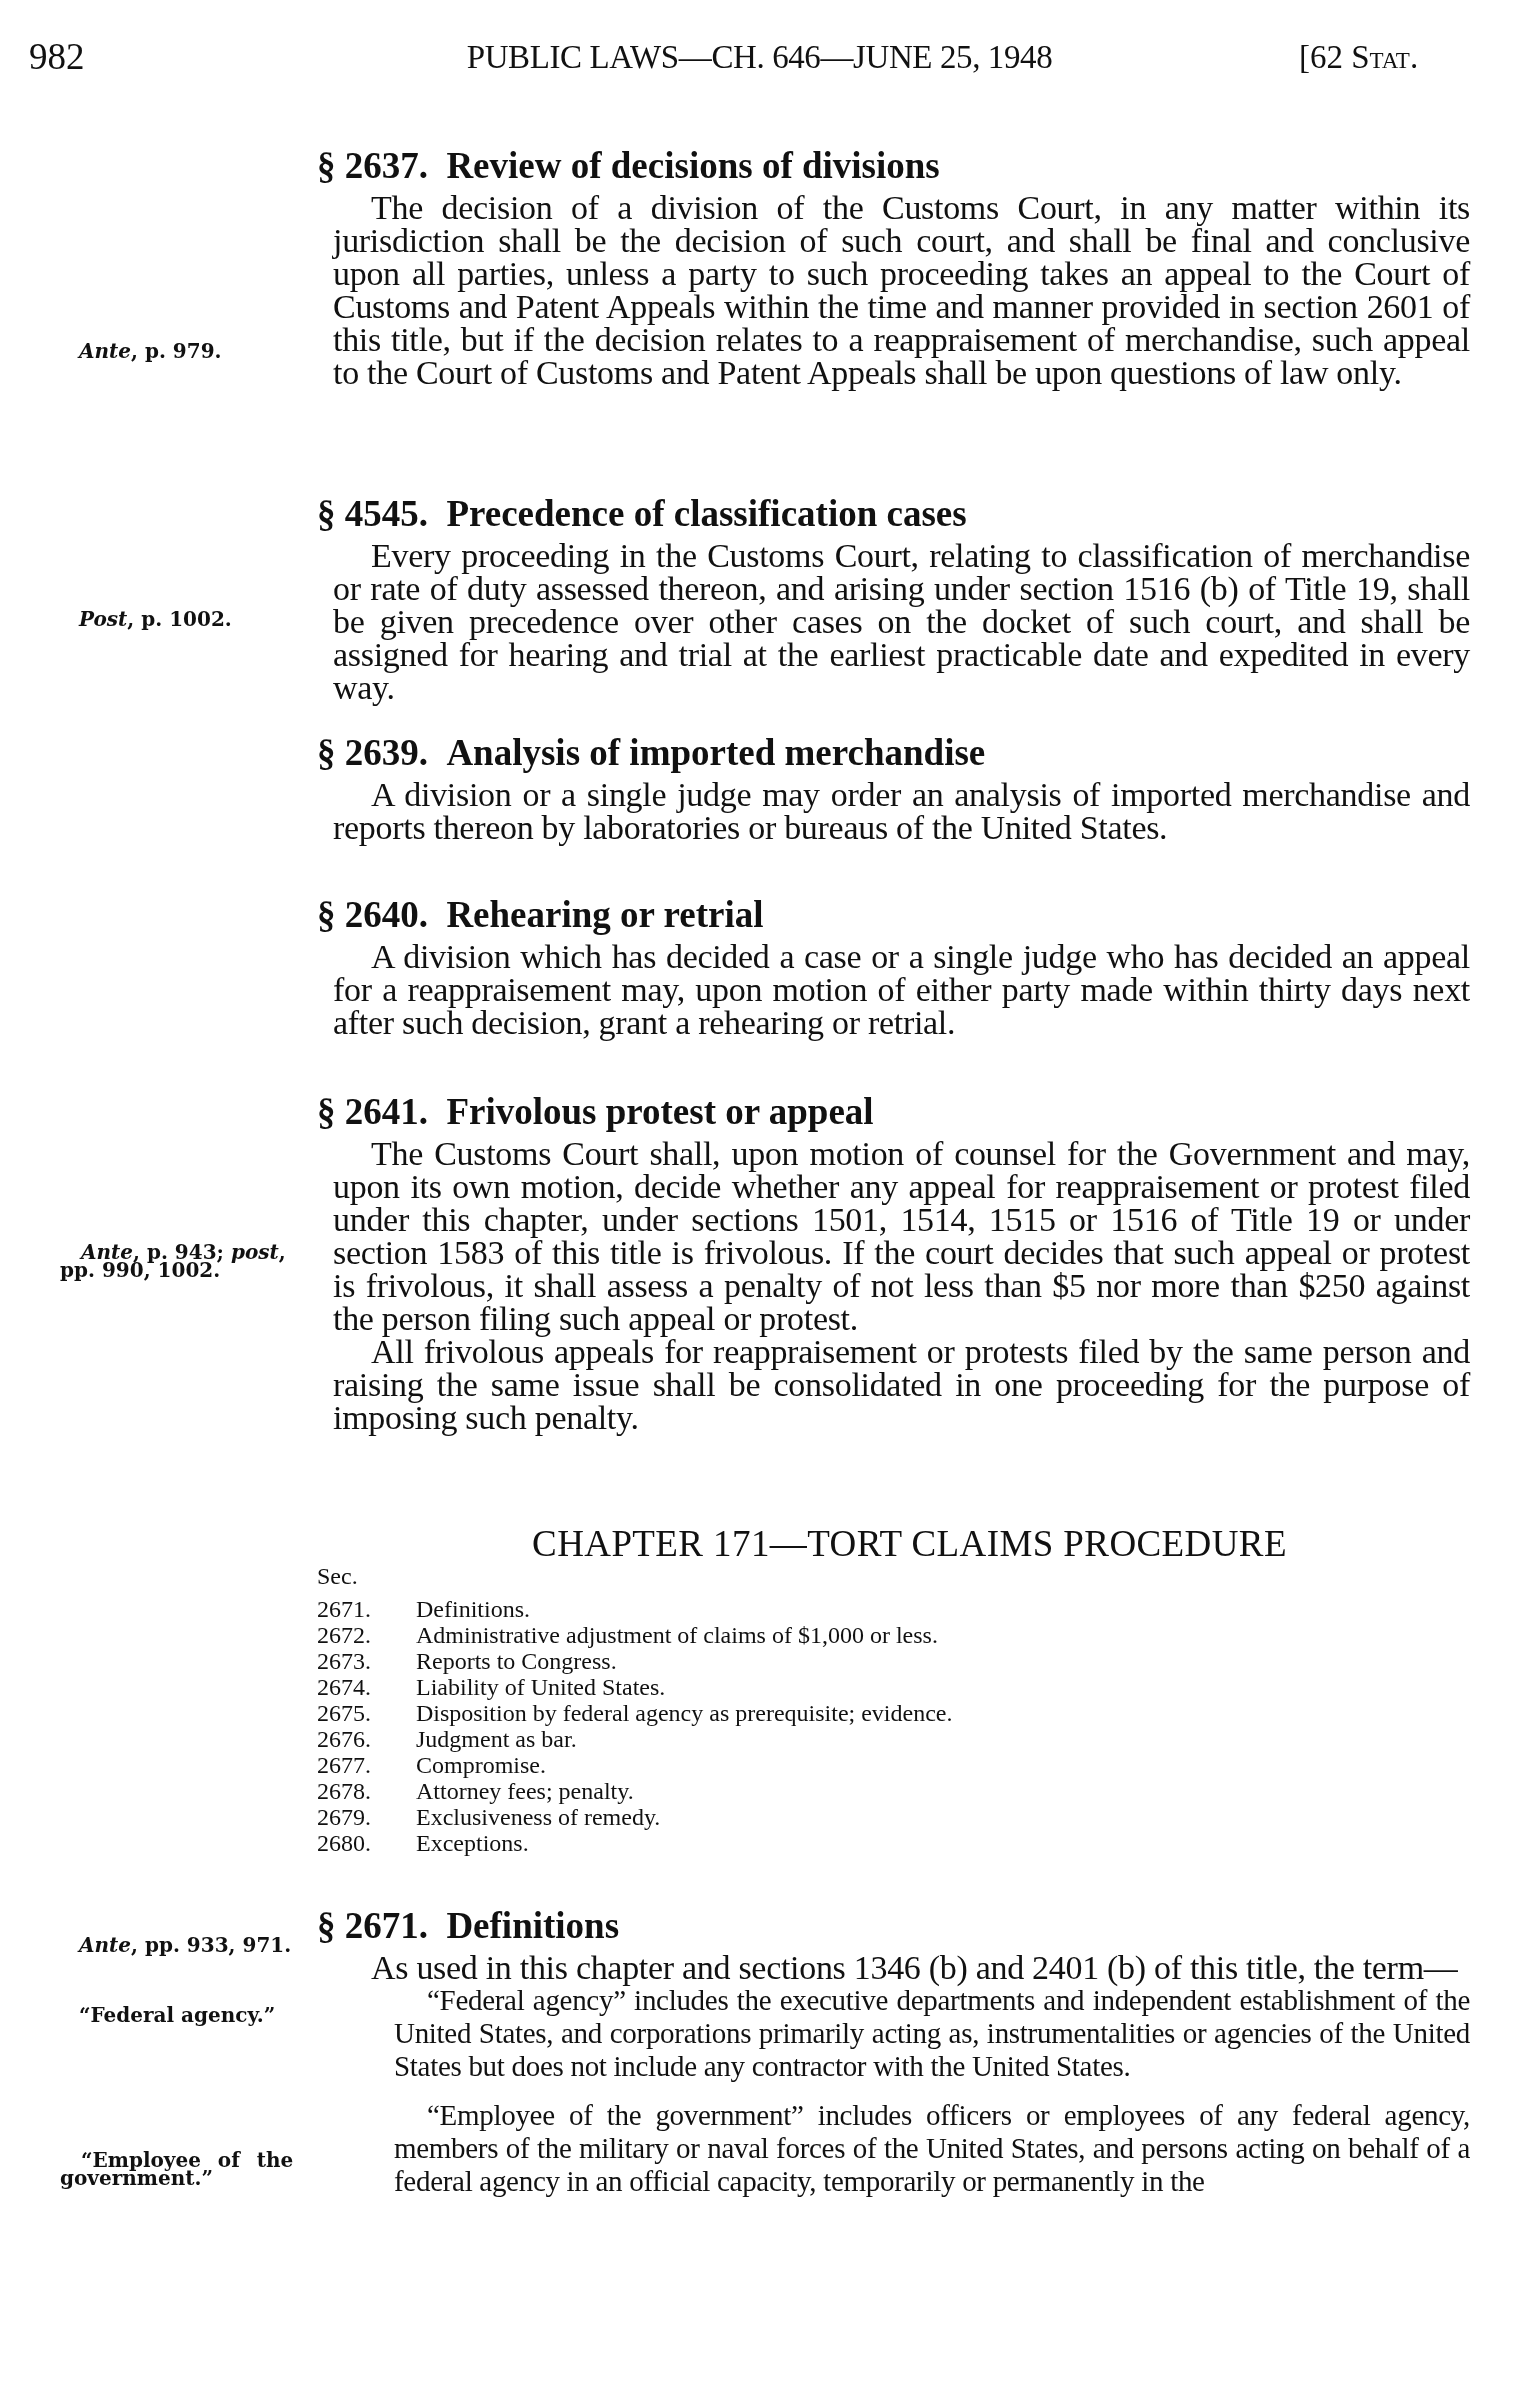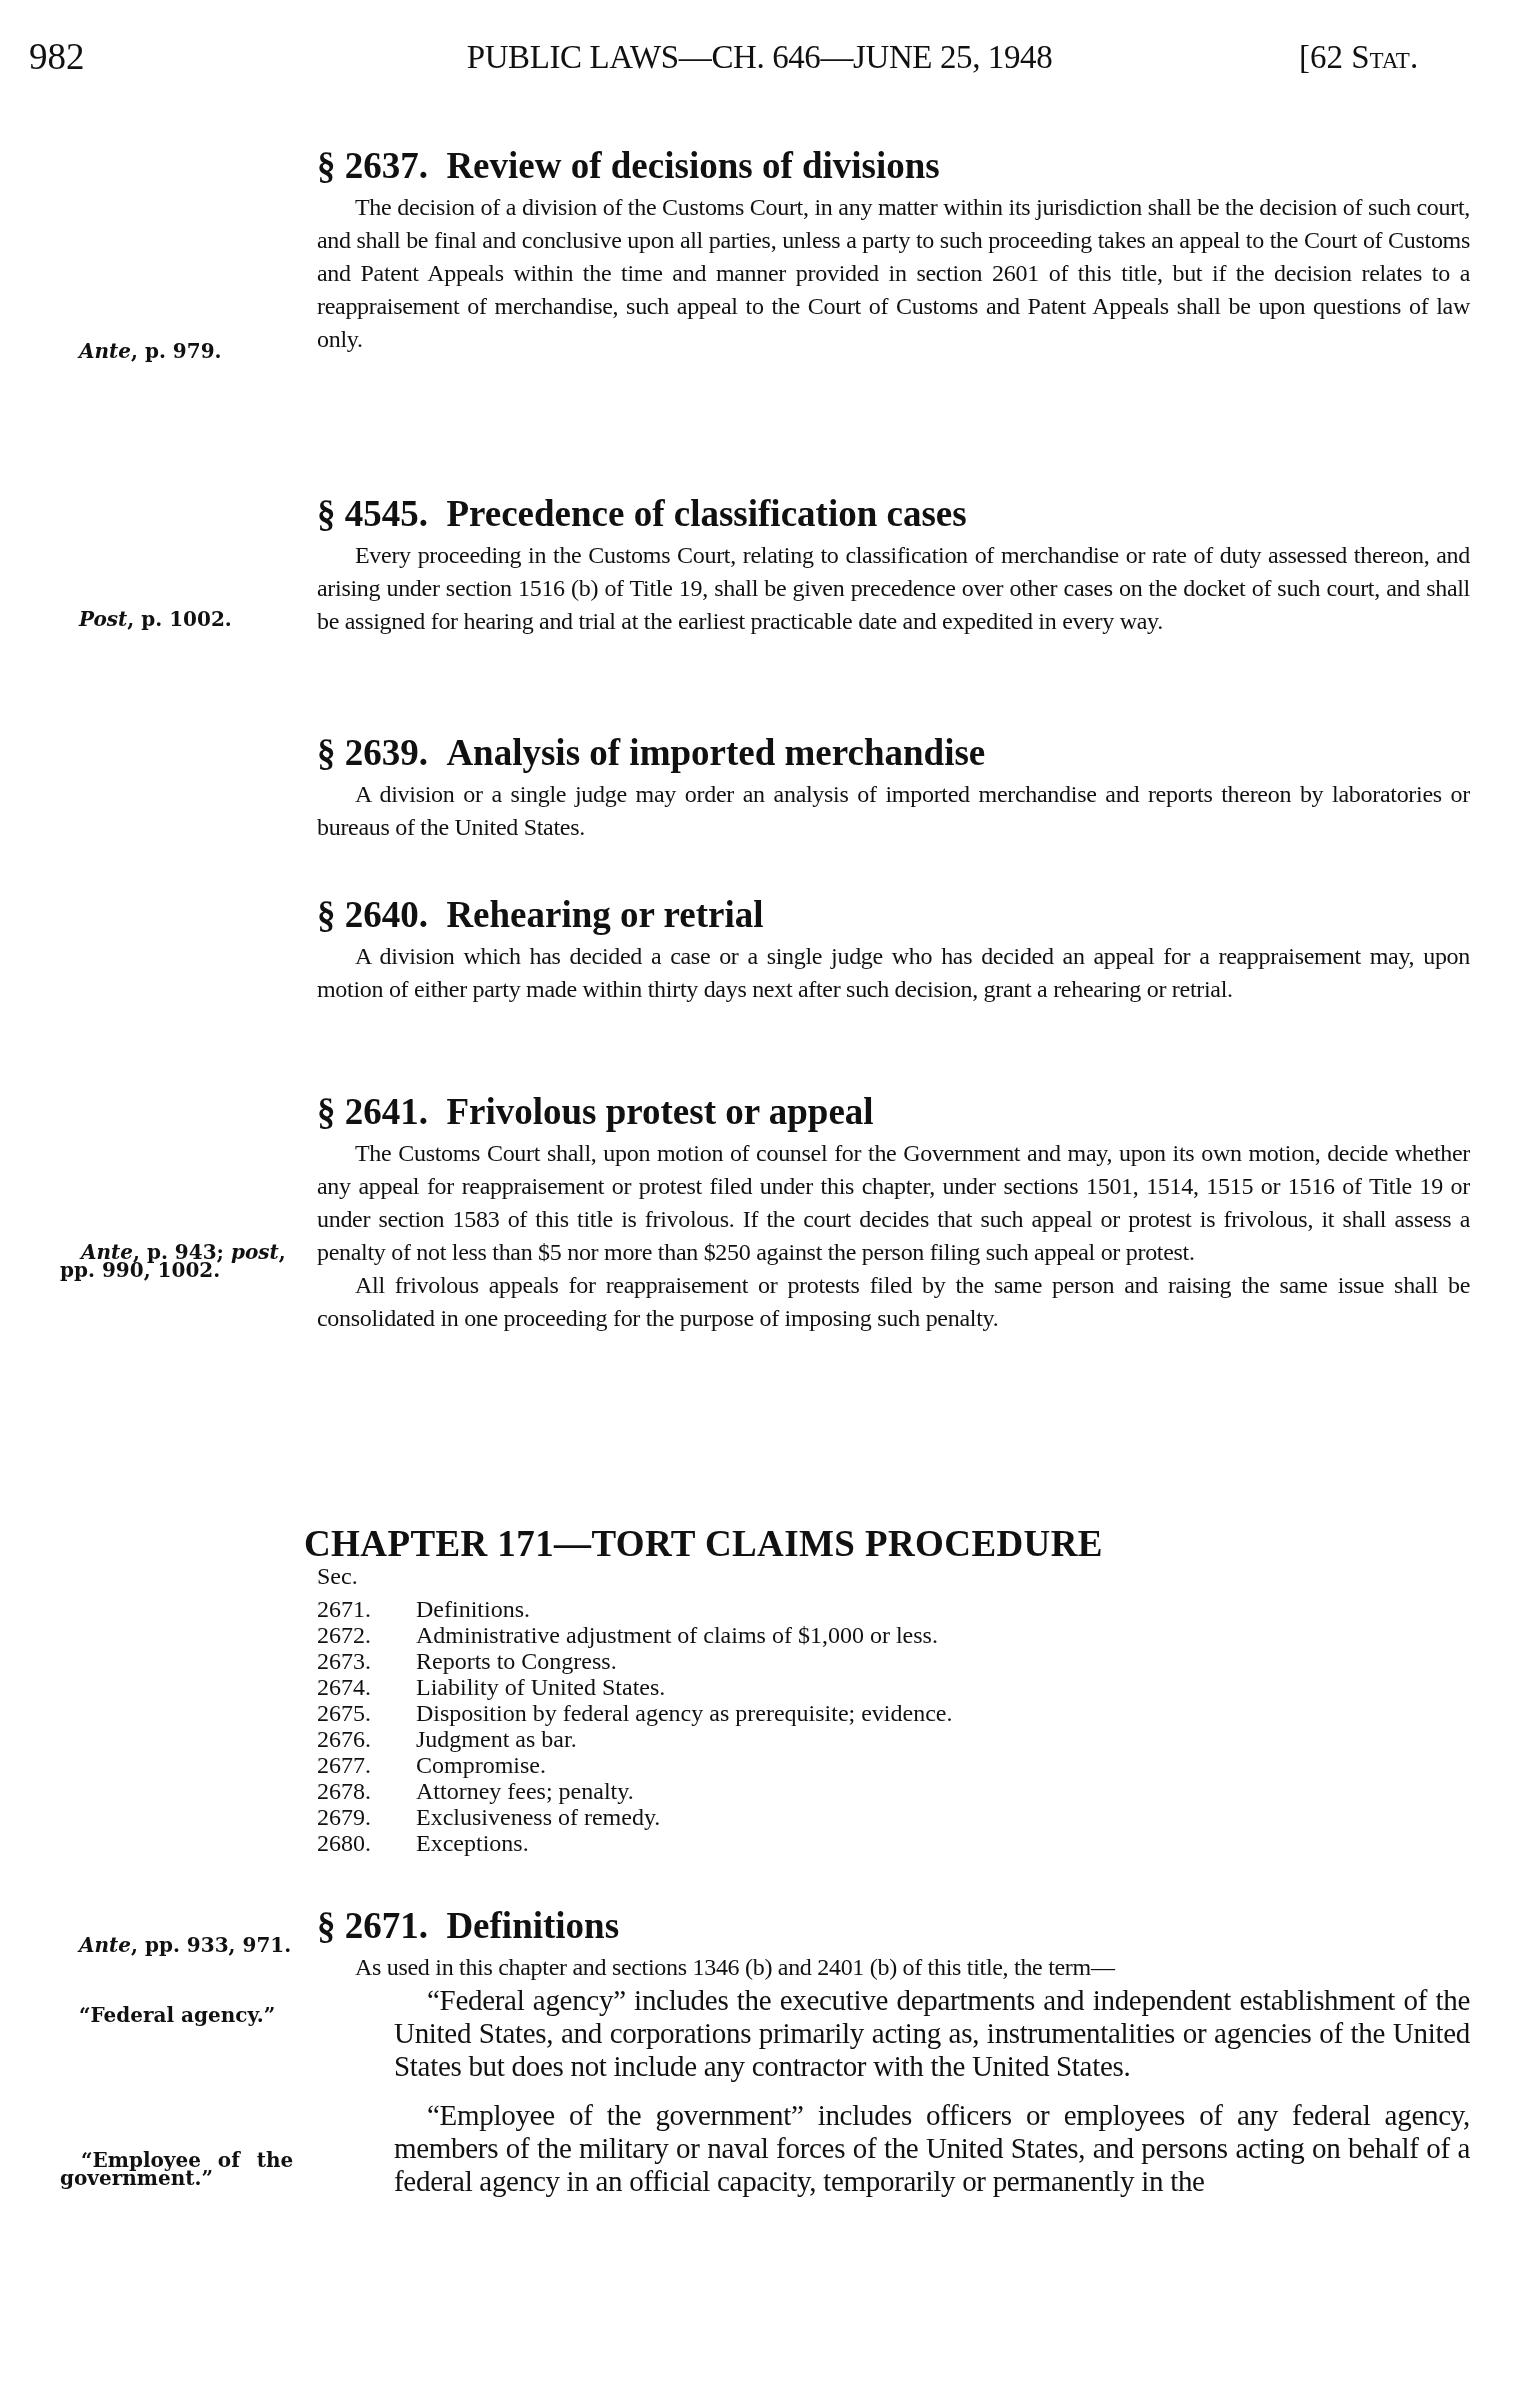--- a/index.html
+++ b/index.html
@@ -11,30 +11,30 @@
   .hdr { top: 37px; font-size: 33px; line-height: 40px; white-space: nowrap; }
   .hdr-num { left: 29px; font-size: 37px; }
   .hdr-title { left: 317px; width: 885px; text-align: center; letter-spacing: -0.4px; }
   .hdr-stat { left: 1299px; }
   .sc { font-variant: small-caps; }
 
   .col { left: 317px; width: 1153px; }
   .sec-head { font-weight: bold; font-size: 37px; line-height: 40px; margin: 0; white-space: nowrap; }
   .sec-head .num { margin-right: 18.4px; }
   .para {
-    font-size: 24px; line-height: 33px; margin: 5px 0 0 0;
+    font-size: 34px; line-height: 33px; margin: 5px 0 0 16px;
     text-align: justify; text-align-last: left; hyphens: manual;
     text-indent: 38px; letter-spacing: -0.3px;
   }
   .para.cont { text-indent: 38px; margin-top: 0; }
 
   .margin-note { font-size: 20px; line-height: 18.4px; white-space: nowrap; font-family: "DejaVu Serif", serif; font-weight: bold; }
   .margin-note i { font-style: italic; }
 
-  .chapter-title { left: 304px; width: 1153px; top: 1522px; text-align: left; font-size: 37px; line-height: 43px; letter-spacing: 0.4px; font-weight: bold; }
+  .chapter-title { left: 333px; width: 1153px; top: 1522px; text-align: center; font-size: 37px; line-height: 43px; letter-spacing: 0.4px; }
   .toc { left: 317px; top: 1563px; font-size: 24px; line-height: 26px; }
   .toc-sec { font-size: 24px; }
   .toc-row { display: flex; white-space: nowrap; }
   .toc-num { width: 99px; }
   .def-block { font-size: 29px; line-height: 33px; text-align: justify; text-align-last: left; letter-spacing: -0.3px; }
   .def-block p { margin: 0; padding-left: 77px; text-indent: 38px; text-align: justify; }
 </style>
 </head>
 <body>
 

